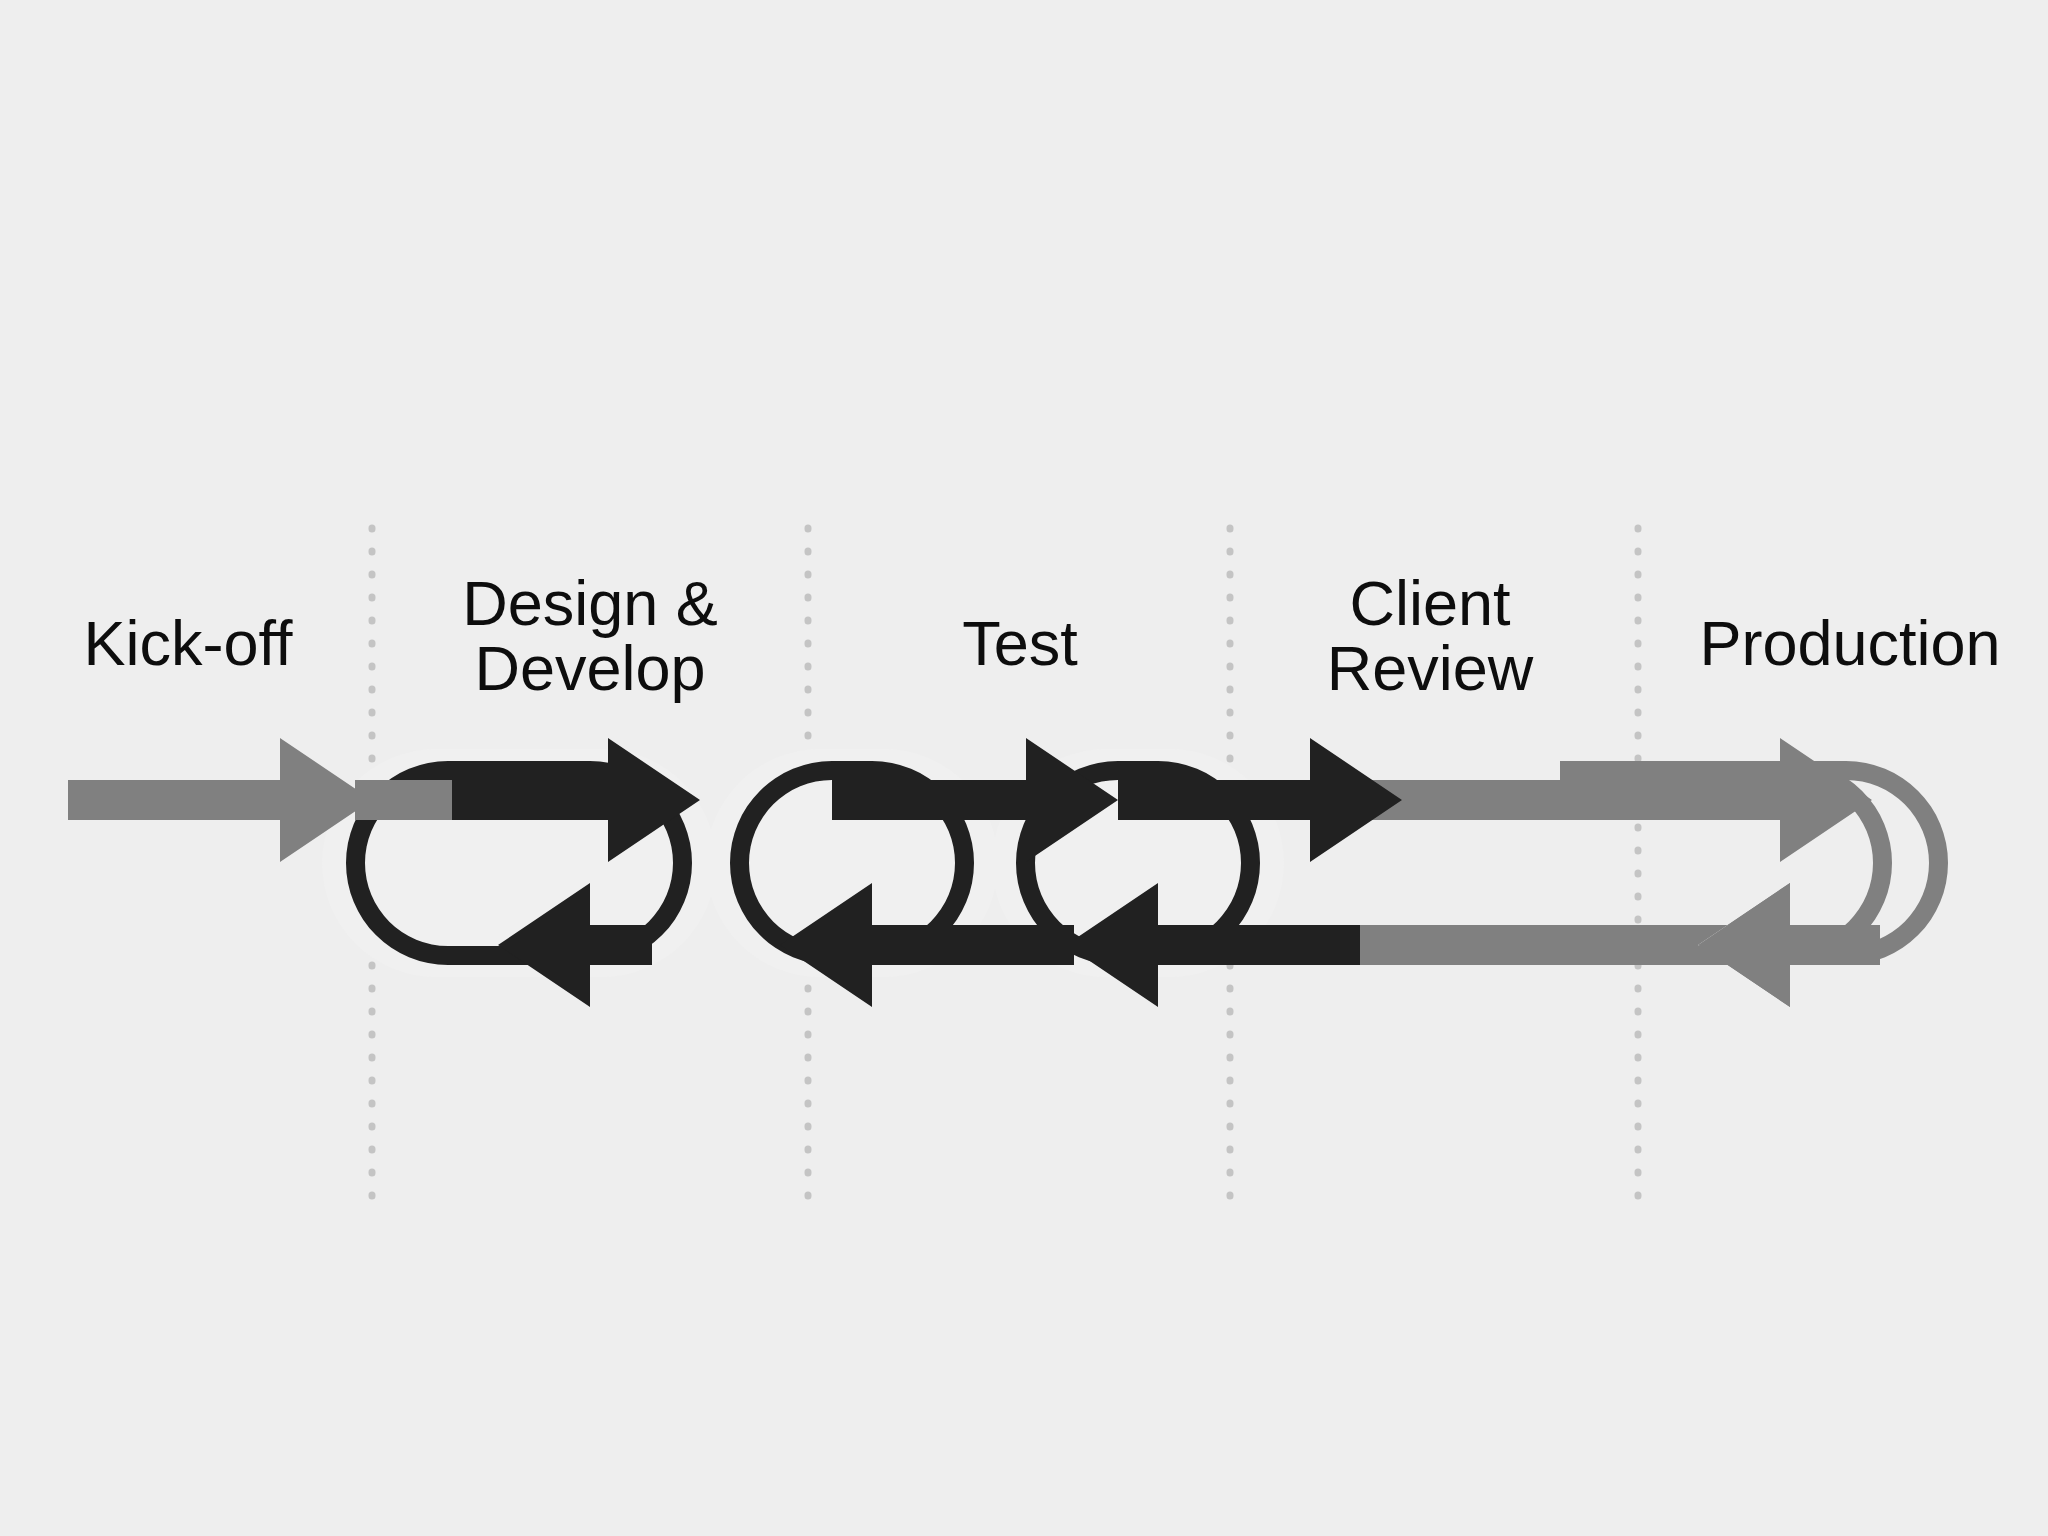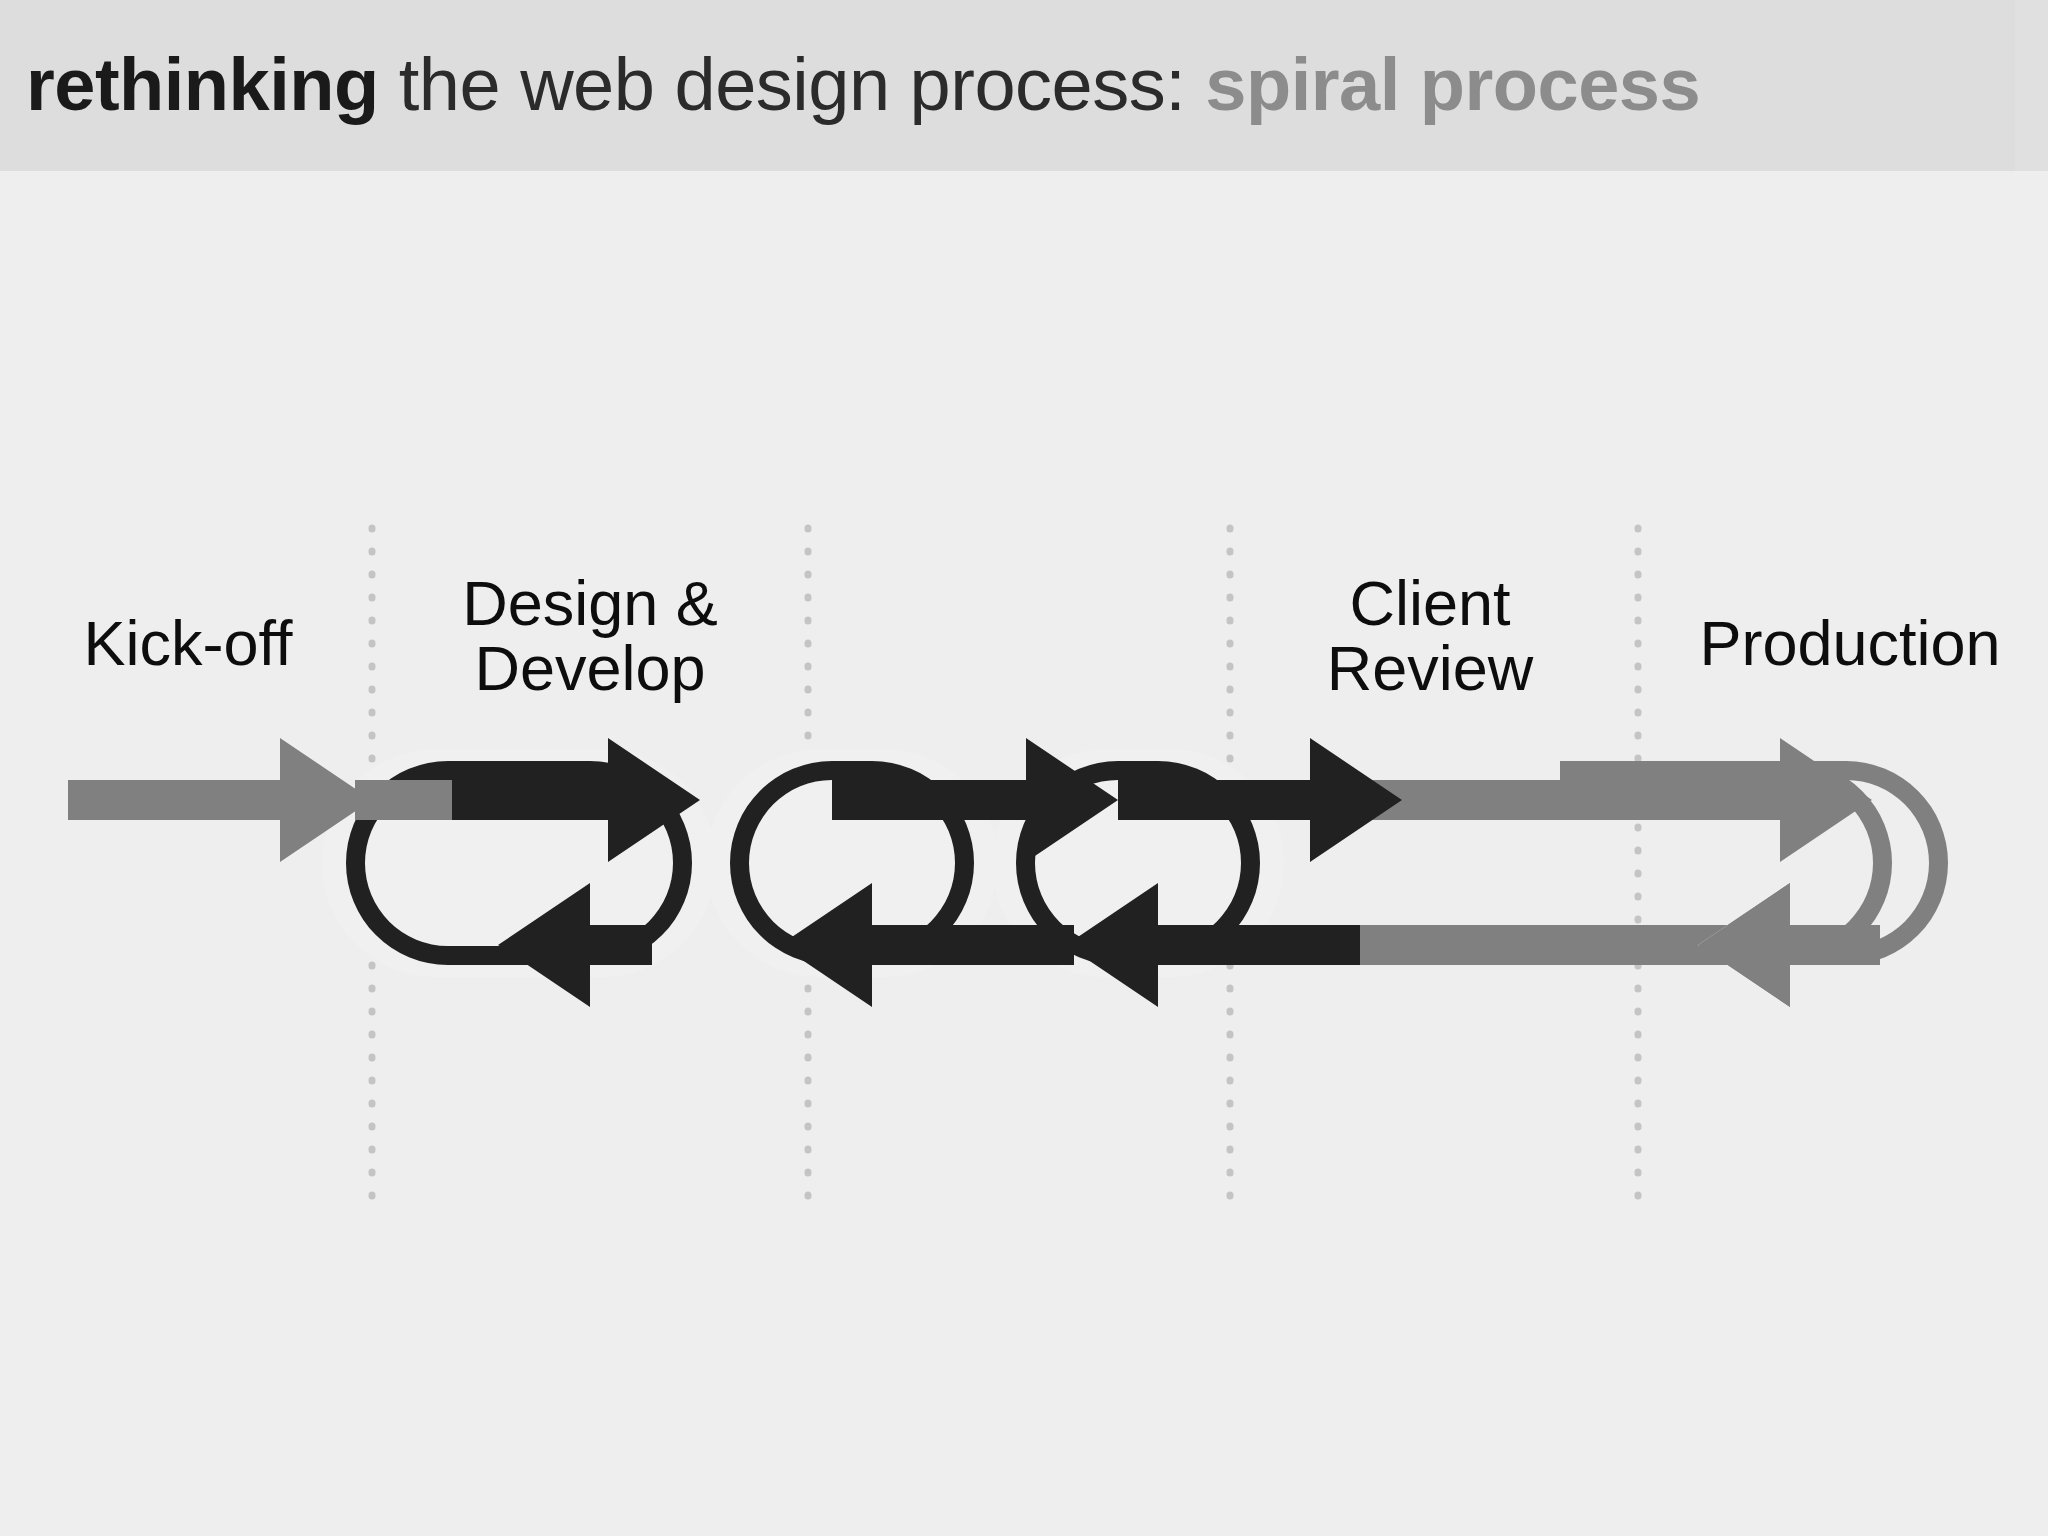--- a/index.html
+++ b/index.html
@@ -80,24 +80,20 @@
   #label-designdev   { left: 390px;  top: 400px; width: 400px; }
   #label-test        { left: 830px;  top: 440px; width: 380px; }
   #label-clientrev   { left: 1250px; top: 400px; width: 360px; }
   #label-production  { left: 1660px; top: 440px; width: 380px; }
 </style>
 </head>
 <body>
 
 <div id="slide">
 
-  <div id="header-bar">
-    <div id="header-inner-highlight"></div>
-    <div id="slide-title"><span class="t-bold">rethinking</span><span class="t-reg"> the web design process: </span><span class="t-accent">spiral process</span></div>
-  </div>
 
   <div id="diagram">
 
     <svg id="diagram-svg" viewBox="0 0 2048 1365">
       <defs>
 
         <g id="def-none"></g>
       </defs>
 
       <g>
@@ -269,20 +265,21 @@
         <path fill="#808080" d="M 355 609 L 452 609 L 452 649 L 355 649 Z"></path>
       </g>
 
     </svg>
 
     <div class="stage-label" id="label-kickoff">Kick-off</div>
 
     <div class="stage-label" id="label-designdev">Design &amp;
 Develop</div>
 
+    <div class="stage-label" id="label-test">Test</div>
 
     <div class="stage-label" id="label-clientrev">Client
 Review</div>
 
     <div class="stage-label" id="label-production">Production</div>
 
   </div>
 </div>
 
 </body></html>

